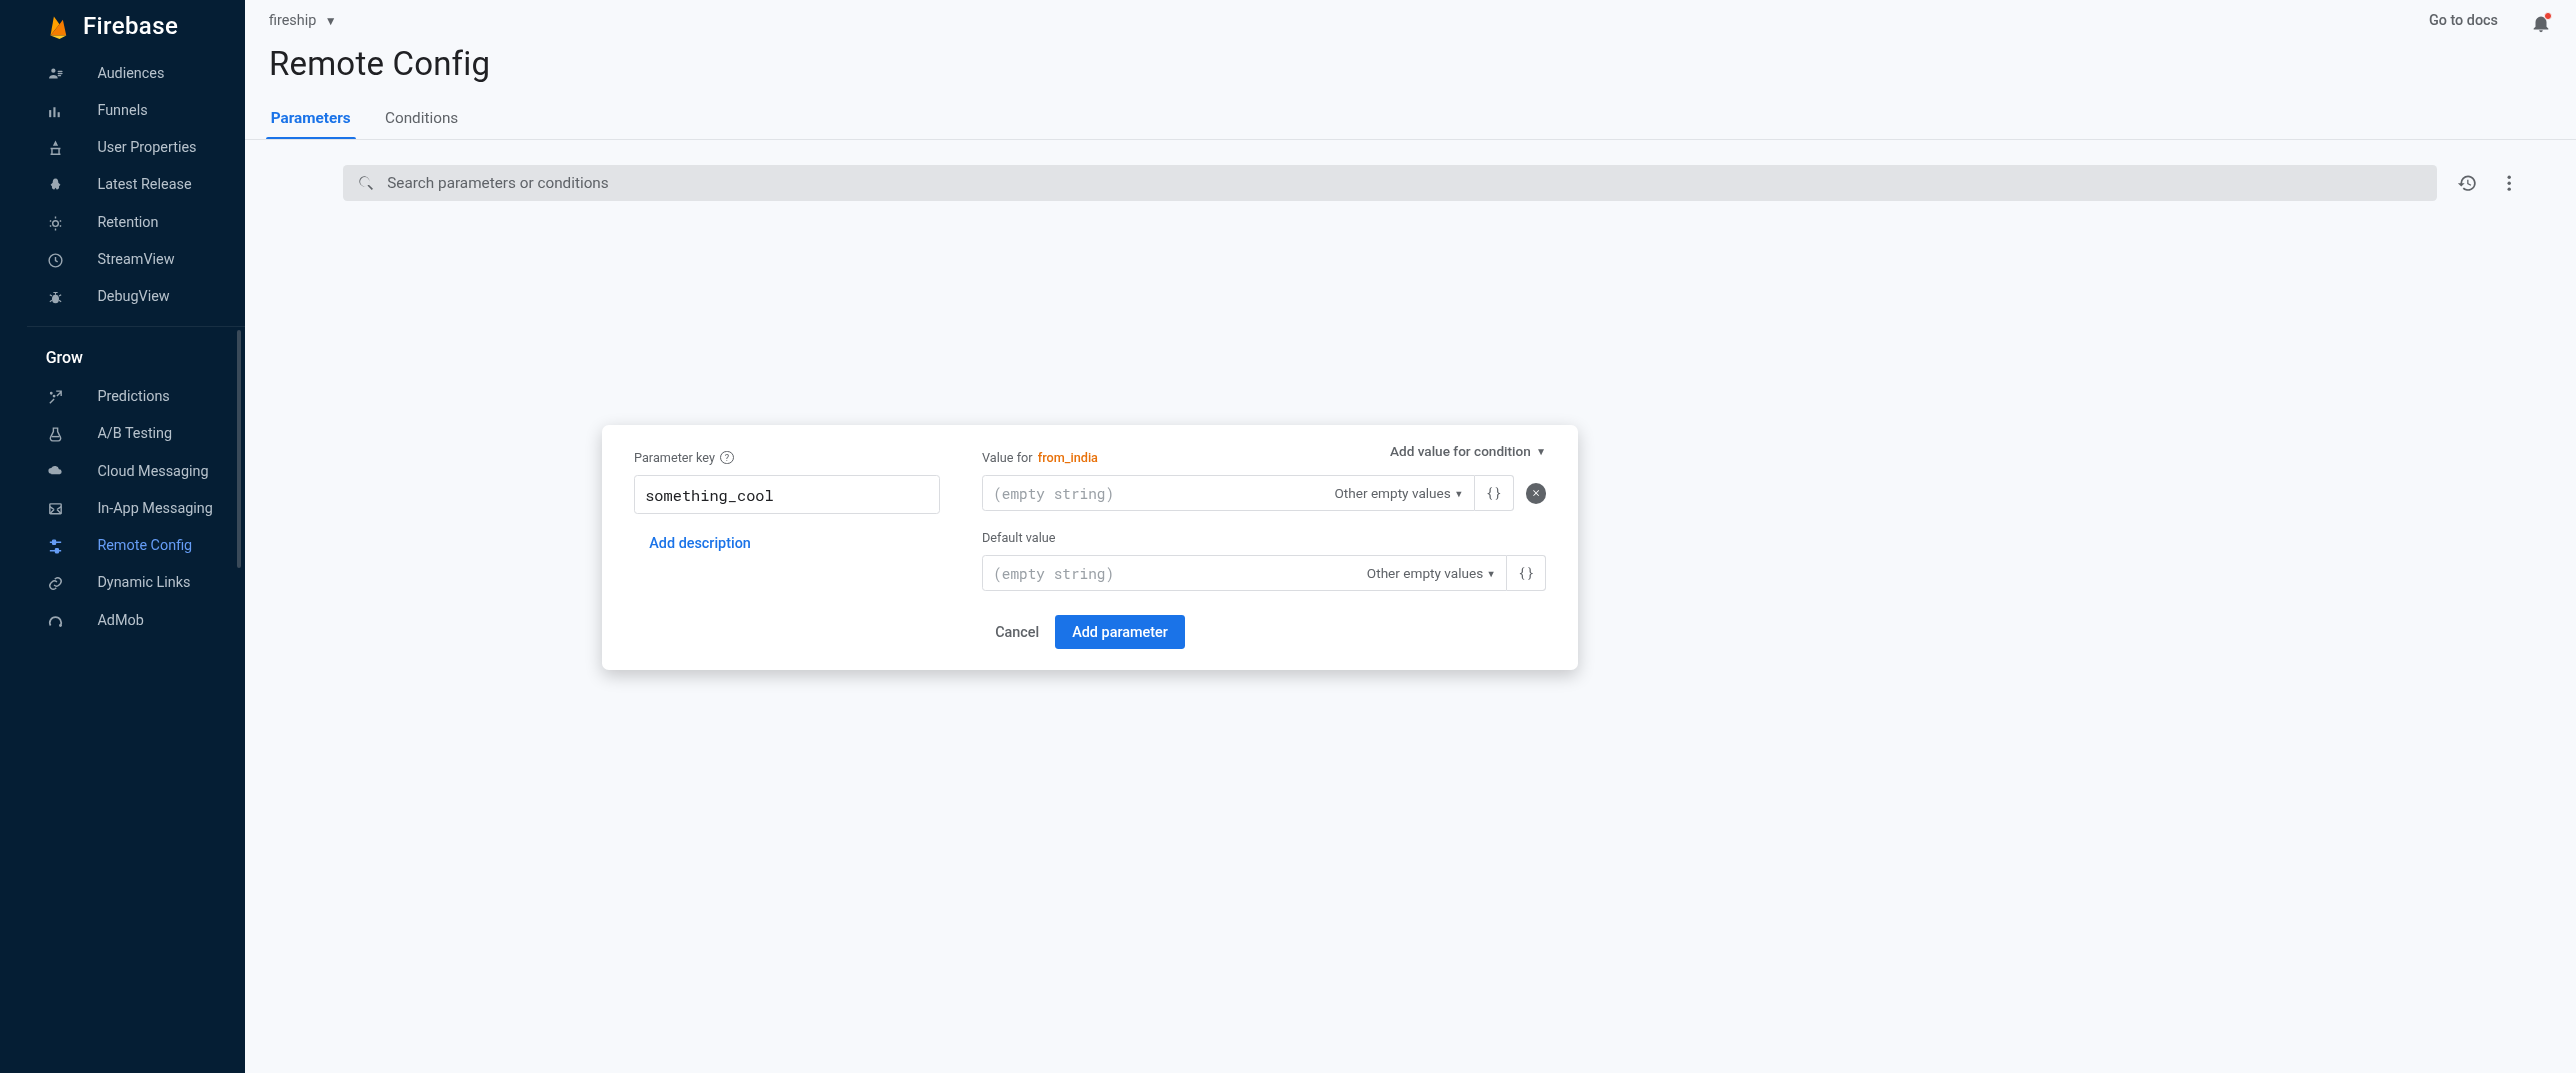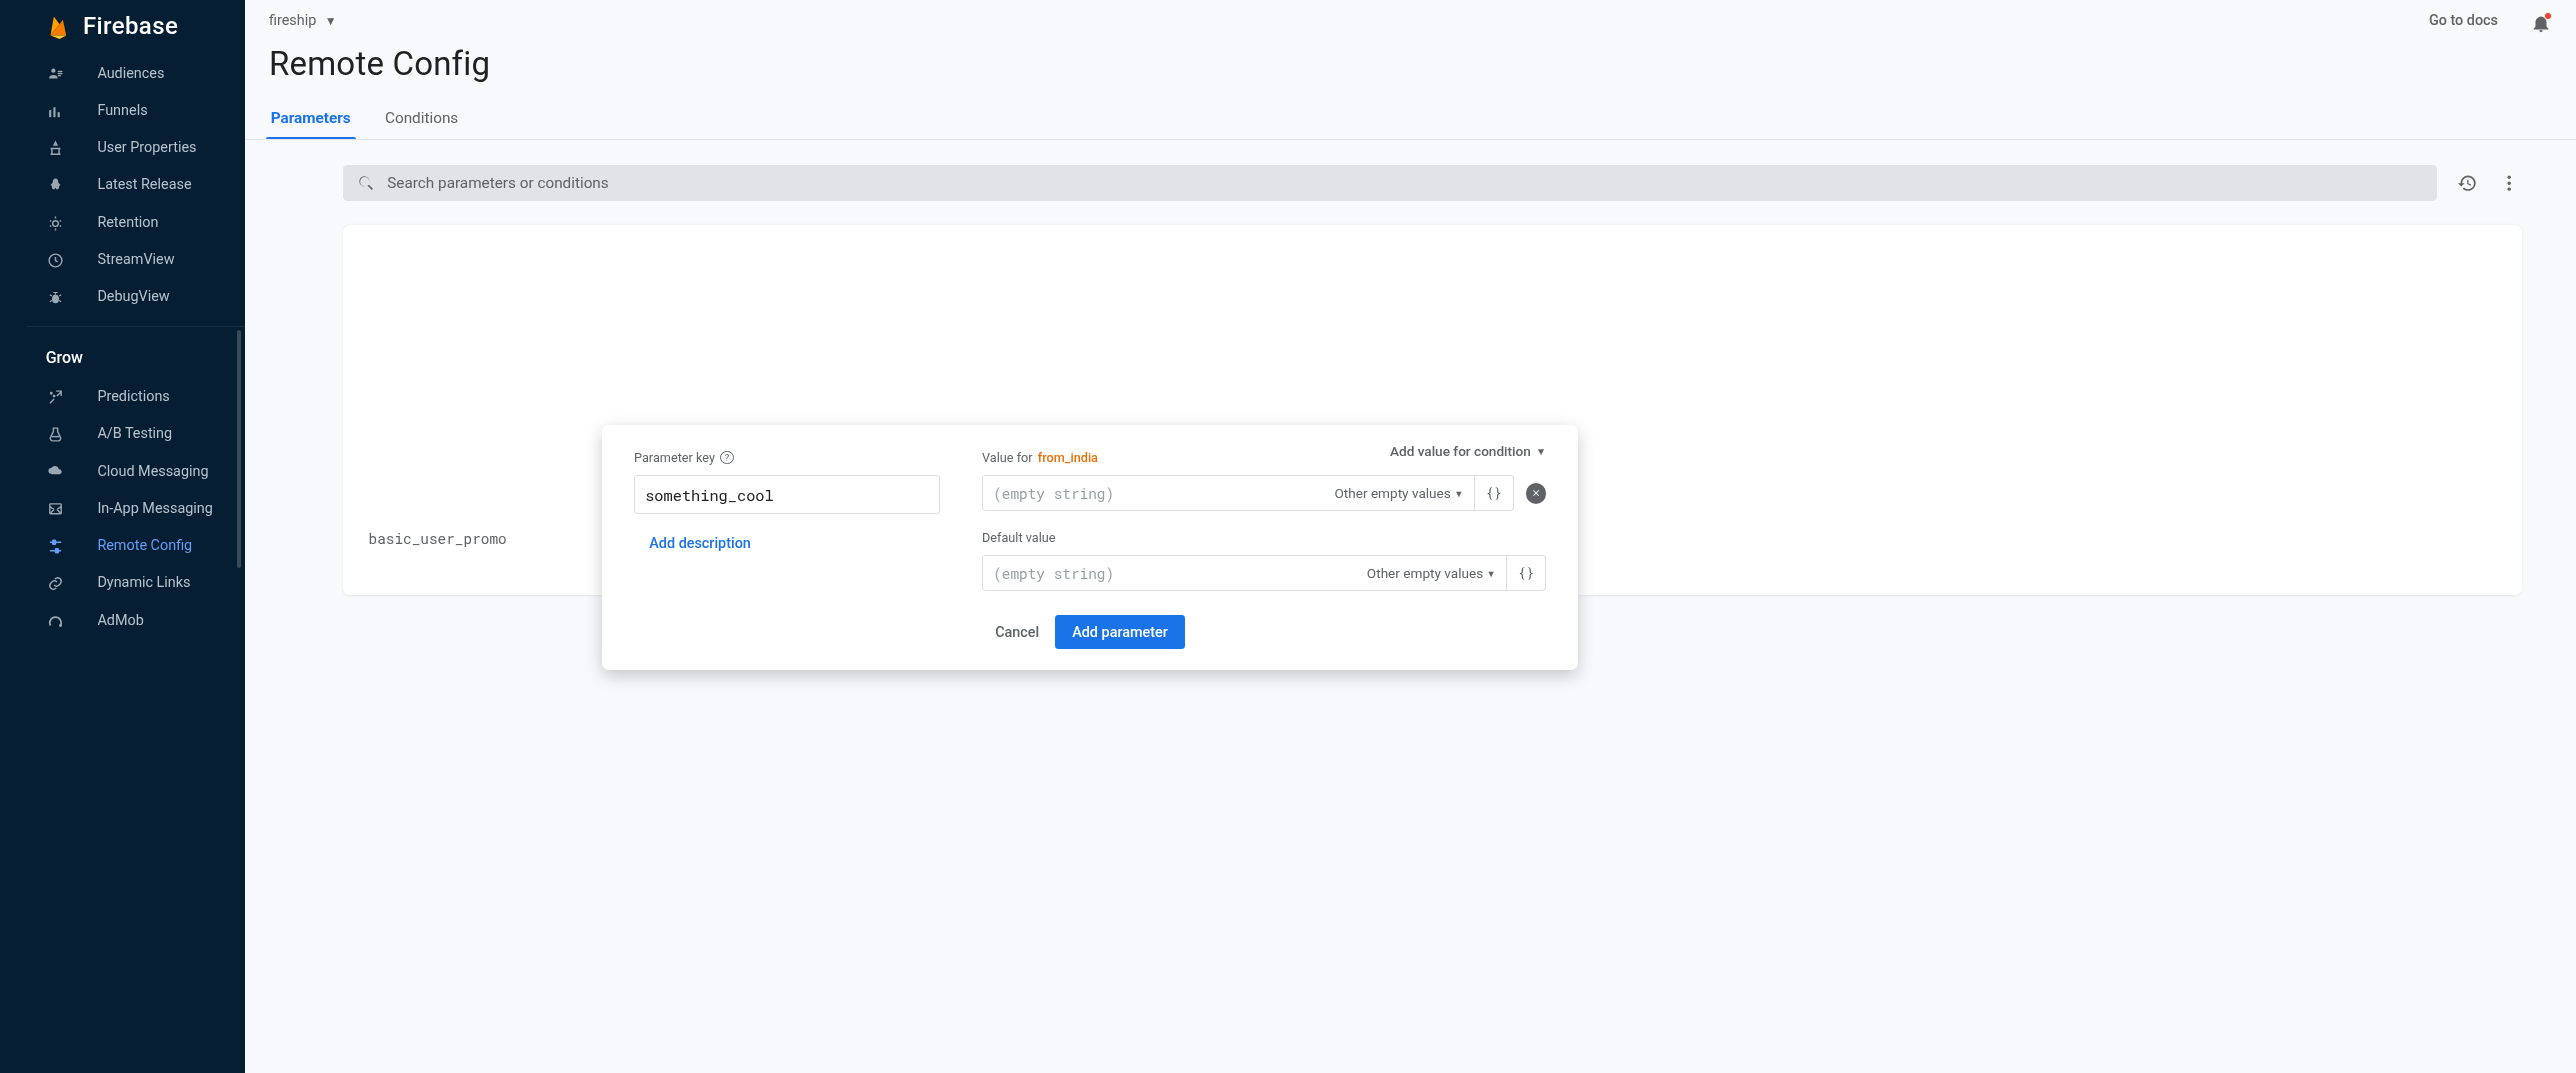--- a/index.html
+++ b/index.html
@@ -286,31 +286,20 @@
         </span>
         <span class="icon-btn">
           <svg viewBox="0 0 24 24" fill="currentColor">
               <circle cx="12" cy="5" r="2"></circle>
               <circle cx="12" cy="12" r="2"></circle>
               <circle cx="12" cy="19" r="2"></circle>
             </svg>
         </span>
       </div>
 
-      <div class="list-card">
-        <div style="height:238px"></div>
-        <div class="list-row">
-          <span class="lr-key">basic_user_promo</span>
-          <span class="lr-val">(empty string)</span>
-          <span class="chip">
-            <span class="plus">+</span>
-            <span>1 condition</span>
-          </span>
-        </div>
-      </div>
 
       <div class="edit-card">
         <div class="ec-top">
           <div class="col-left">
             <div class="field-label">
               <span>Parameter key</span>
               <span class="help-ico">?</span>
             </div>
             <input class="text-input" value="something_cool" style="">
             <span class="add-desc">Add description</span>

